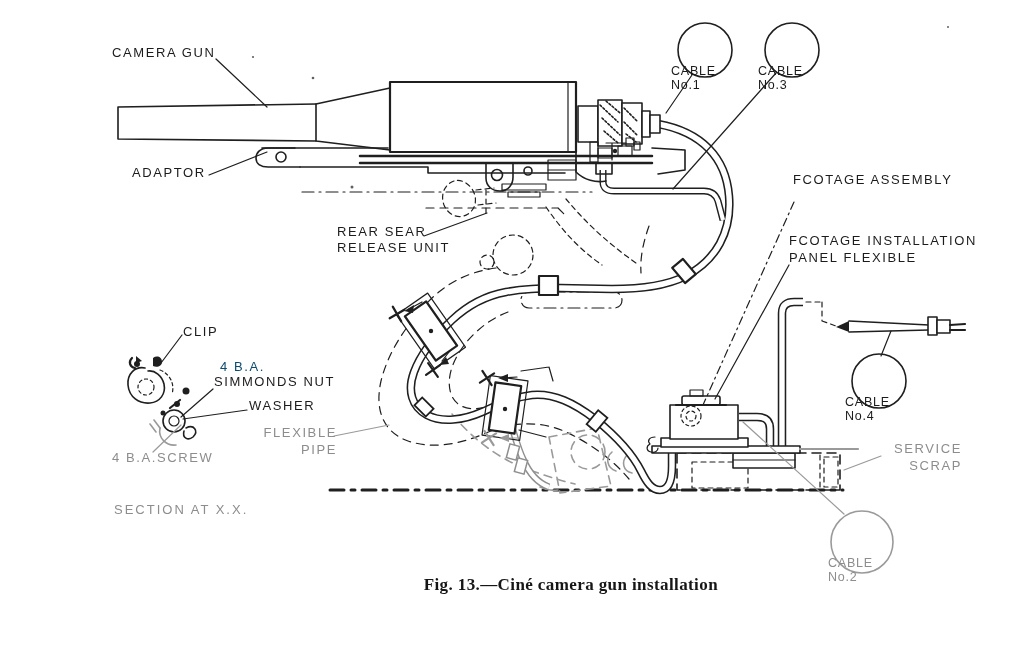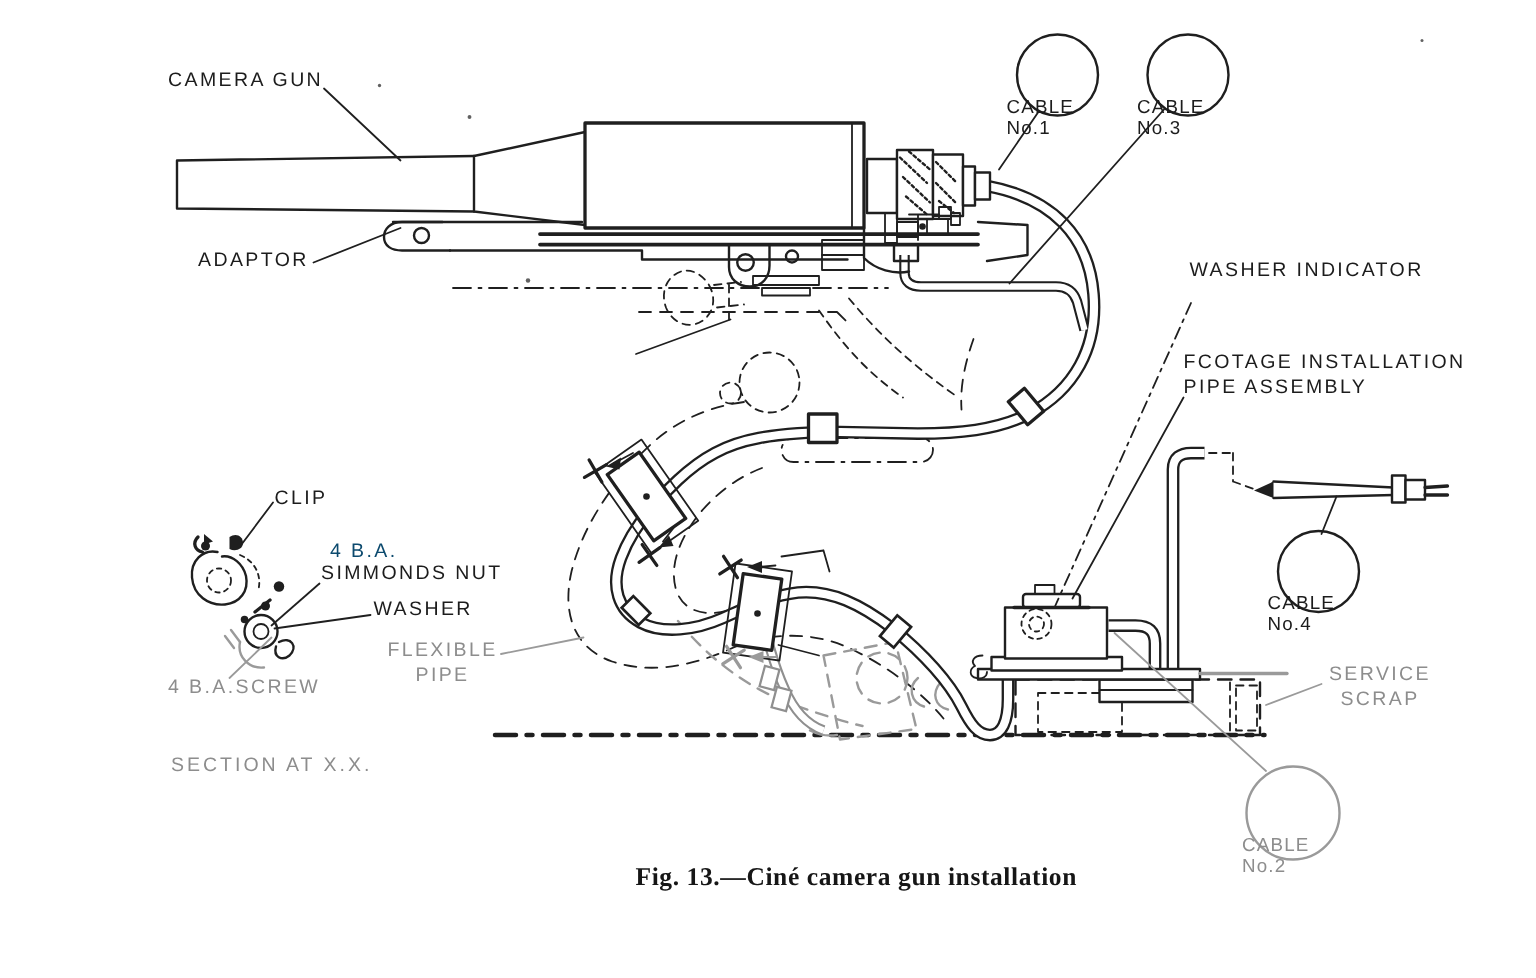--- a/index.html
+++ b/index.html
@@ -18,21 +18,21 @@
   .pi{fill:none;stroke:#ffffff;stroke-width:5.4}
   .pob{fill:none;stroke:#1f1f1f;stroke-width:7}
   .pib{fill:none;stroke:#ffffff;stroke-width:4.2}
   .pog{fill:none;stroke:#8f8f8f;stroke-width:7}
   
   .lbl{position:absolute;font-size:13px;letter-spacing:1.6px;color:#1c1c1c;
        white-space:nowrap;line-height:17px;}
   .lbl span{display:block;}
   .gray{color:#8d8d8d;}
   .mid{color:#0c4a6e;text-align:right;}
-  .ctr{text-align:center;}
+  .ctr{text-align:right;}
   .ctext{position:absolute;width:68px;text-align:left;font-size:12.5px;font-weight:400;
          letter-spacing:.8px;line-height:14px;color:#1c1c1c;margin-top:28px;}
   .caption{position:absolute;left:362px;top:575px;width:356px;text-align:right;
            font-family:"Liberation Serif",serif;font-weight:700;font-size:17px;
            letter-spacing:.4px;color:#161616;}
 </style>
 </head>
 <body>
 
 <div class="stage">
@@ -248,26 +248,30 @@
   <g>
     <circle class="ln" stroke-width="2.4" fill="#ffffff" cx="705" cy="50" r="27"></circle>
     <circle class="ln" stroke-width="2.4" fill="#ffffff" cx="792" cy="50" r="27"></circle>
     <circle class="ln" stroke-width="2.4" fill="#ffffff" cx="879" cy="381" r="27"></circle>
     <circle class="ln gy" stroke-width="2.2" fill="#ffffff" cx="862" cy="542" r="31"></circle>
   </g>
 </svg>
 
   <div class="lbl" style="left:112px;top:44px">CAMERA GUN</div>
   <div class="lbl" style="left:132px;top:164px">ADAPTOR</div>
+  <div class="lbl" style="left:337px;top:224px;line-height:16px">
+    <span>REAR SEAR</span>
+    <span>RELEASE UNIT</span>
+  </div>
   <div class="lbl" style="left:793px;top:171px">
-    <span>WASHER INDICATOR</span>
+    <span>FCOTAGE ASSEMBLY</span>
   </div>
   <div class="lbl" style="left:789px;top:232px">
     <span>FCOTAGE INSTALLATION</span>
-    <span>PIPE ASSEMBLY</span>
+    <span>PANEL FLEXIBLE</span>
   </div>
   <div class="lbl gray ctr" style="left:878px;top:440px;width:84px">
     <span>SERVICE</span>
     <span>SCRAP</span>
   </div>
   <div class="lbl" style="left:183px;top:323px">CLIP</div>
   <div class="lbl mid" style="left:220px;top:358px">4 B.A.</div>
   <div class="lbl" style="left:214px;top:373px">SIMMONDS NUT</div>
   <div class="lbl" style="left:249px;top:397px">WASHER</div>
   <div class="lbl gray" style="left:112px;top:449px">4 B.A.SCREW</div>

